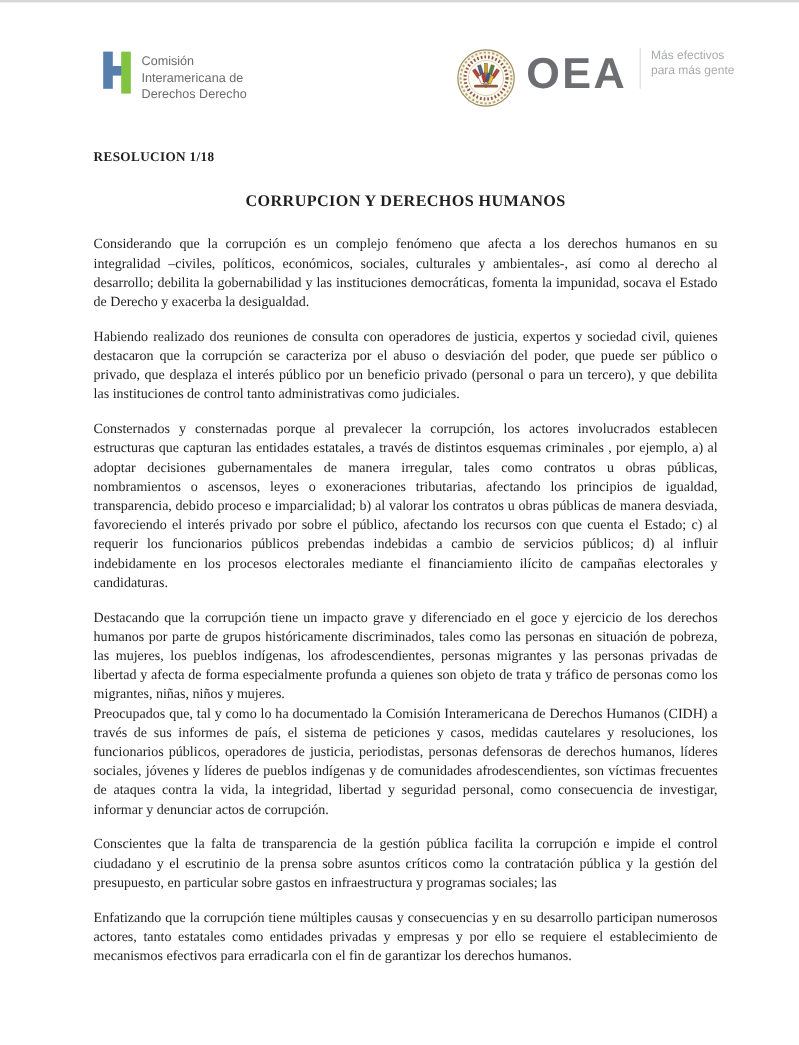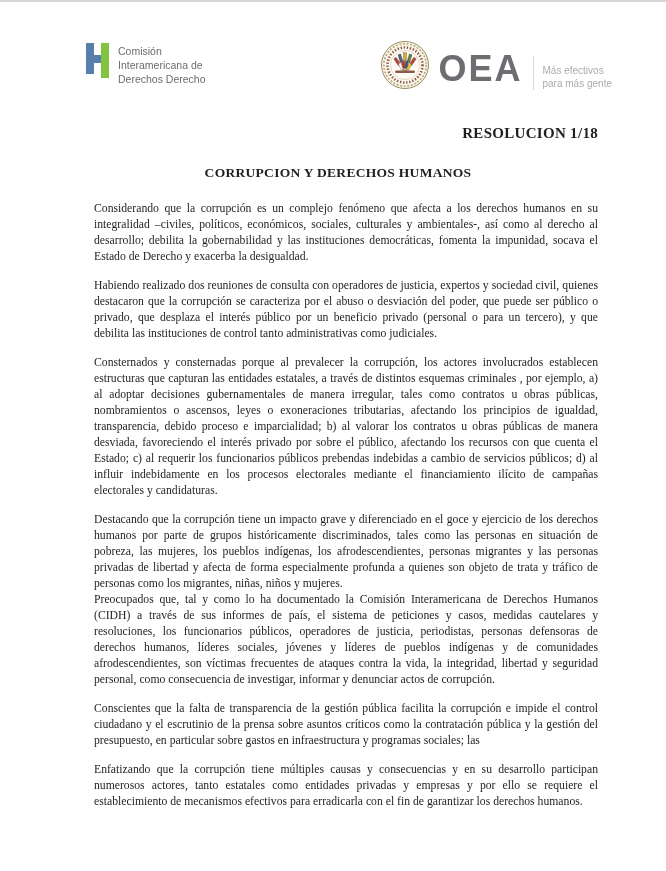--- a/index.html
+++ b/index.html
@@ -38,21 +38,21 @@
   .cidh-h .bar-cross { position:absolute; left:7px; top:15px; width:9px; height:8px;  background:#567fad; }
   .cidh-h .bar-right { position:absolute; right:0; top:3px;  width:8px; height:35px; background:#82c341; }
   .cidh-caption {
     margin-left:9px; padding-top:4px;
     font-family:"Liberation Sans", sans-serif;
     font-size:10.5px; line-height:14px;
     color:#6b6c6e;
   }
 
   
-  .oea { display:flex; align-items:flex-end; }
+  .oea { display:flex; align-items:flex-start; }
   .oea-seal { width:50px; height:50px; }
   .oea-acronym {
     font-family:"Liberation Sans", sans-serif;
     font-weight:bold;
     font-size:36px;
     letter-spacing:2px;
     color:#6d6e71;
     margin:0 10px 0 8px;
   }
   .oea-divider { width:1px; height:34px; background:#dcdcdc; }
@@ -60,35 +60,35 @@
     margin-left:9px;
     font-family:"Liberation Sans", sans-serif;
     font-size:10px; line-height:13px;
     color:#a9abae;
   }
 
   
   .doc { padding:0 68px 0 78px; }
   .doc-title {
     margin:35px 0 0 0;
-    text-align:right;
-    font-size:15px;
+    text-align:left;
+    font-size:11px;
     font-weight:bold;
     letter-spacing:0.3px;
   }
   .doc-subtitle {
     margin:23px 0 0 0;
     text-align:center;
     font-size:13.5px;
     font-weight:bold;
     letter-spacing:0.3px;
   }
   .doc-text { margin-top:20px; }
   .doc-text p {
-    margin:0 0 13px 16px;
+    margin:0 0 13px 0;
     font-size:11.7px;
     line-height:16px;
     text-align:justify;
   }
   .doc-text p.joined { margin-bottom:0; }
 </style>
 </head>
 <body>
 
 <div class="page">

